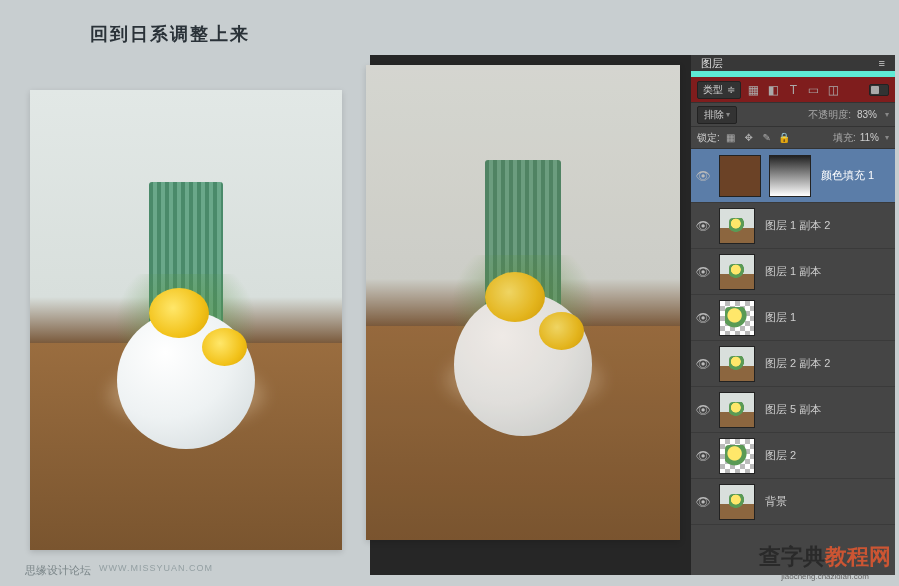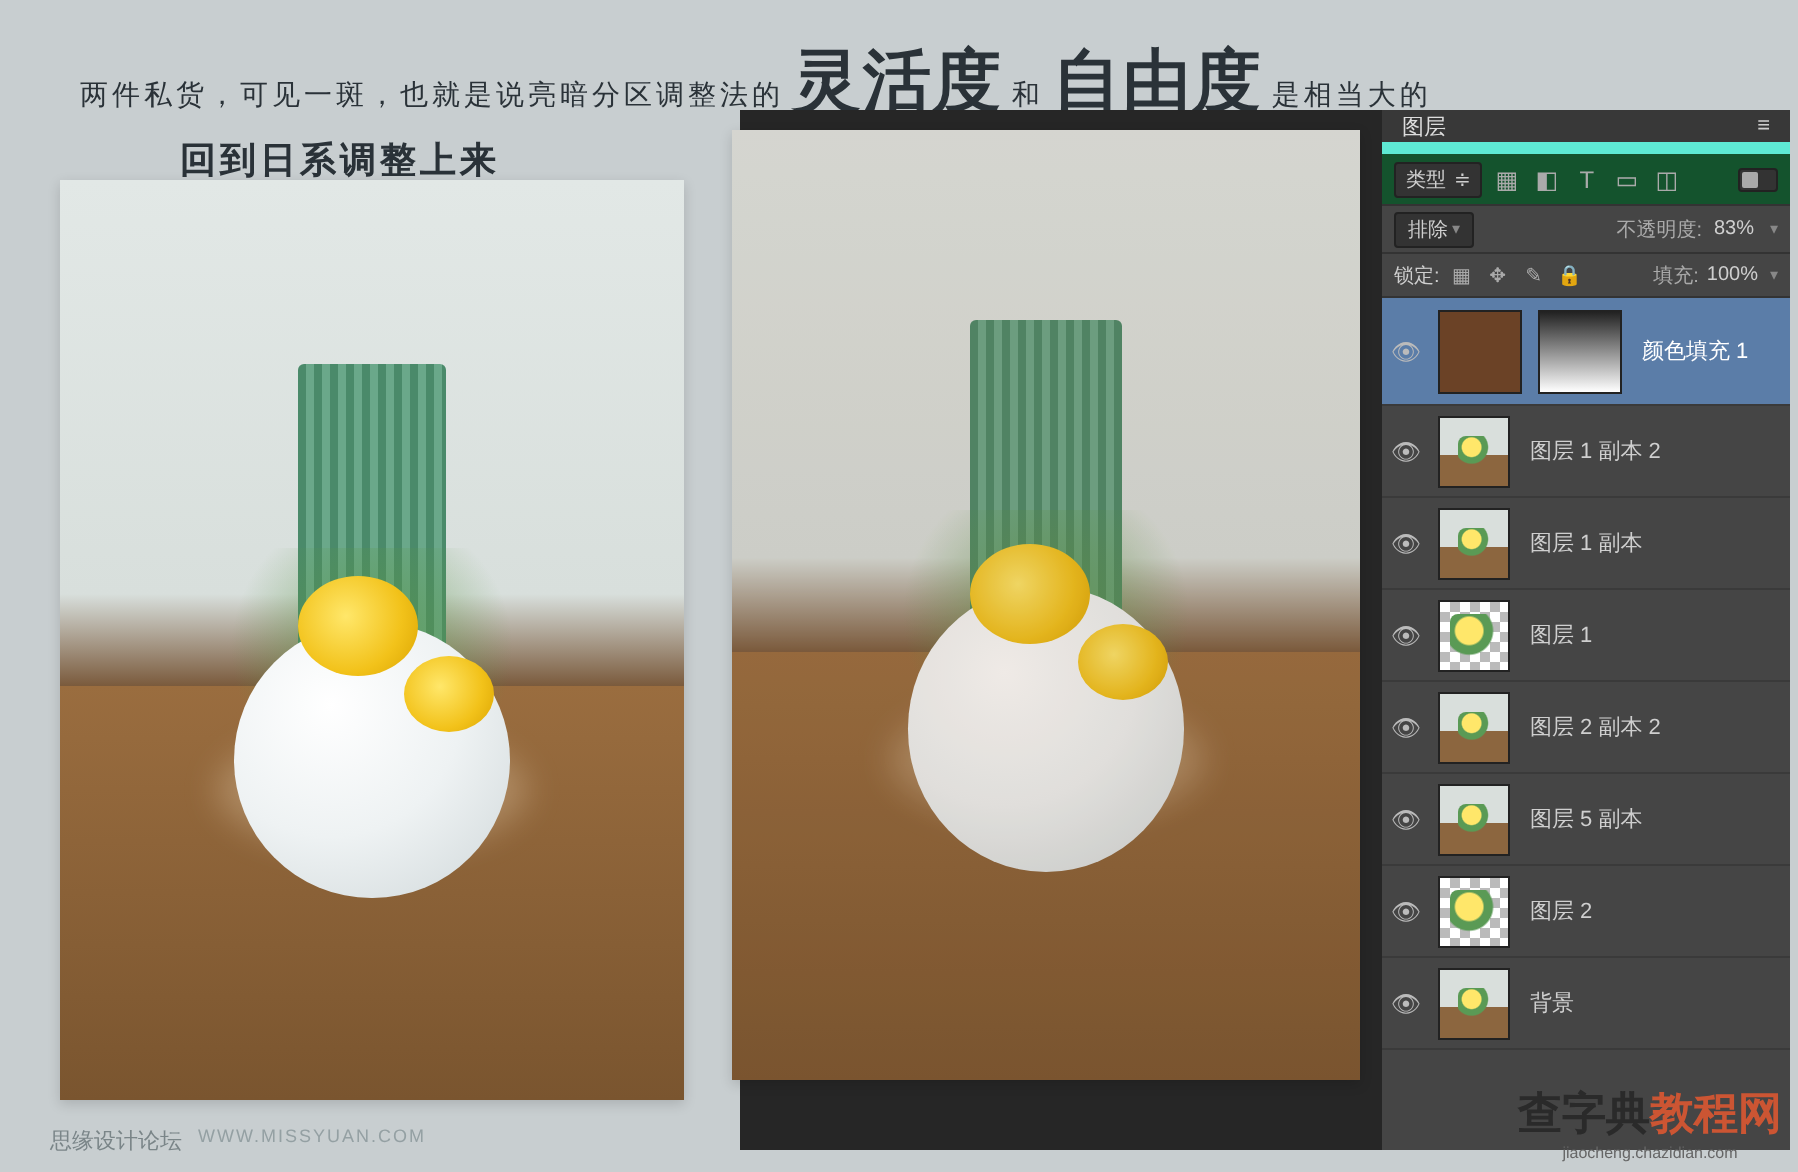--- a/index.html
+++ b/index.html
@@ -27,21 +27,21 @@
 .scene .flower { position: absolute; width: 60px; height: 50px; border-radius: 50%; background: radial-gradient(circle at 40% 40%, #ffe76a 0%, #f2c21a 60%, #d9a200 100%); }
 .scene .flower.f1 { left: 38%; bottom: 46%; }
 .scene .flower.f2 { left: 55%; bottom: 40%; width: 45px; height: 38px; }
 .scene.hazy::before { content: ""; position: absolute; inset: 0; background: rgba(120,80,50,0.12); z-index: 5; }
 
 .layers-panel { position: absolute; right: 0; top: 0; width: 204px; height: 520px; background: #454545; color: #cfcfcf; font-size: 11px; }
 .pnl-tab { background: #383838; height: 22px; display: flex; align-items: center; padding: 0 10px; border-bottom: 6px solid #5eead4; }
 .pnl-tab .title { color: #ddd; }
 .pnl-tab .menu { margin-left: auto; cursor: pointer; }
 
-.kind-row { height: 26px; background: #14532d; display: flex; align-items: center; padding: 0 6px; gap: 4px; border-bottom: 1px solid #333; }
+.kind-row { height: 26px; background: #7f1d1d; display: flex; align-items: center; padding: 0 6px; gap: 4px; border-bottom: 1px solid #333; }
 .kind-row .sel { background: #333; border: 1px solid #222; height: 18px; display: flex; align-items: center; padding: 0 5px; border-radius: 2px; font-size: 10px; }
 .kind-row .ico { width: 16px; height: 16px; display: flex; align-items: center; justify-content: center; color: #aaa; font-size: 12px; }
 .kind-row .toggle { margin-left: auto; width: 20px; height: 12px; background: #333; border: 1px solid #222; border-radius: 2px; position: relative; }
 .kind-row .toggle::after { content: ""; position: absolute; left: 1px; top: 1px; width: 8px; height: 8px; background: #aaa; border-radius: 1px; }
 
 .blend-row { height: 24px; display: flex; align-items: center; padding: 0 6px; gap: 6px; border-bottom: 1px solid #333; }
 .blend-row .mode { background: #333; border: 1px solid #222; height: 18px; padding: 0 6px; display: flex; align-items: center; border-radius: 2px; font-size: 10px; }
 .blend-row .lbl { margin-left: auto; font-size: 10px; color: #aaa; }
 .blend-row .val { font-size: 10px; }
 .blend-row .chev { font-size: 8px; color: #888; margin-left: 2px; }
@@ -71,27 +71,20 @@
 .watermarks .url { font-size: 9px; letter-spacing: 1px; color: #94a0a3; }
 .brand { position: absolute; right: 8px; bottom: 5px; text-align: center; }
 .brand .cn { font-size: 22px; font-family: "SimSun", serif; color: #2a2a2a; font-weight: 700; margin-top: 12px; }
 .brand .cn .red { color: #c53; }
 .brand .sub { font-size: 8px; color: #666; letter-spacing: 0; }
 </style>
 </head>
 <body>
 
 <div class="headline">
-  <div>
-    <span class="small1">两件私货，可见一斑，也就是说亮暗分区调整法的</span>
-    <span class="big">灵活度</span>
-    <span class="small1">和</span>
-    <span class="big">自由度</span>
-    <span class="small1">是相当大的</span>
-  </div>
   <div class="sub">回到日系调整上来</div>
 </div>
 
 <div class="img-box left">
   <div class="scene">
     <div class="room-bg"></div>
       <div class="table"></div>
       <div class="stems"></div>
       <div class="leaves"></div>
       <div class="vase"></div>
@@ -144,21 +137,21 @@
       <span class="chev">▾</span>
     </div>
 
     <div class="blend-row lock-row">
       <span>锁定:</span>
       <span class="ico">▦</span>
       <span class="ico">✥</span>
       <span class="ico">✎</span>
       <span class="ico">🔒</span>
       <span class="lbl">填充:</span>
-      <span class="val">100%</span>
+      <span class="val">11%</span>
       <span class="chev">▾</span>
     </div>
 
     <div class="layers-list">
         <div class="layer selected fill">
           <div class="eye">👁</div>
           <div class="thumb color-fill"></div>
           <div class="thumb mask grad"></div>
           <div class="name">颜色填充 1</div>
         </div>

